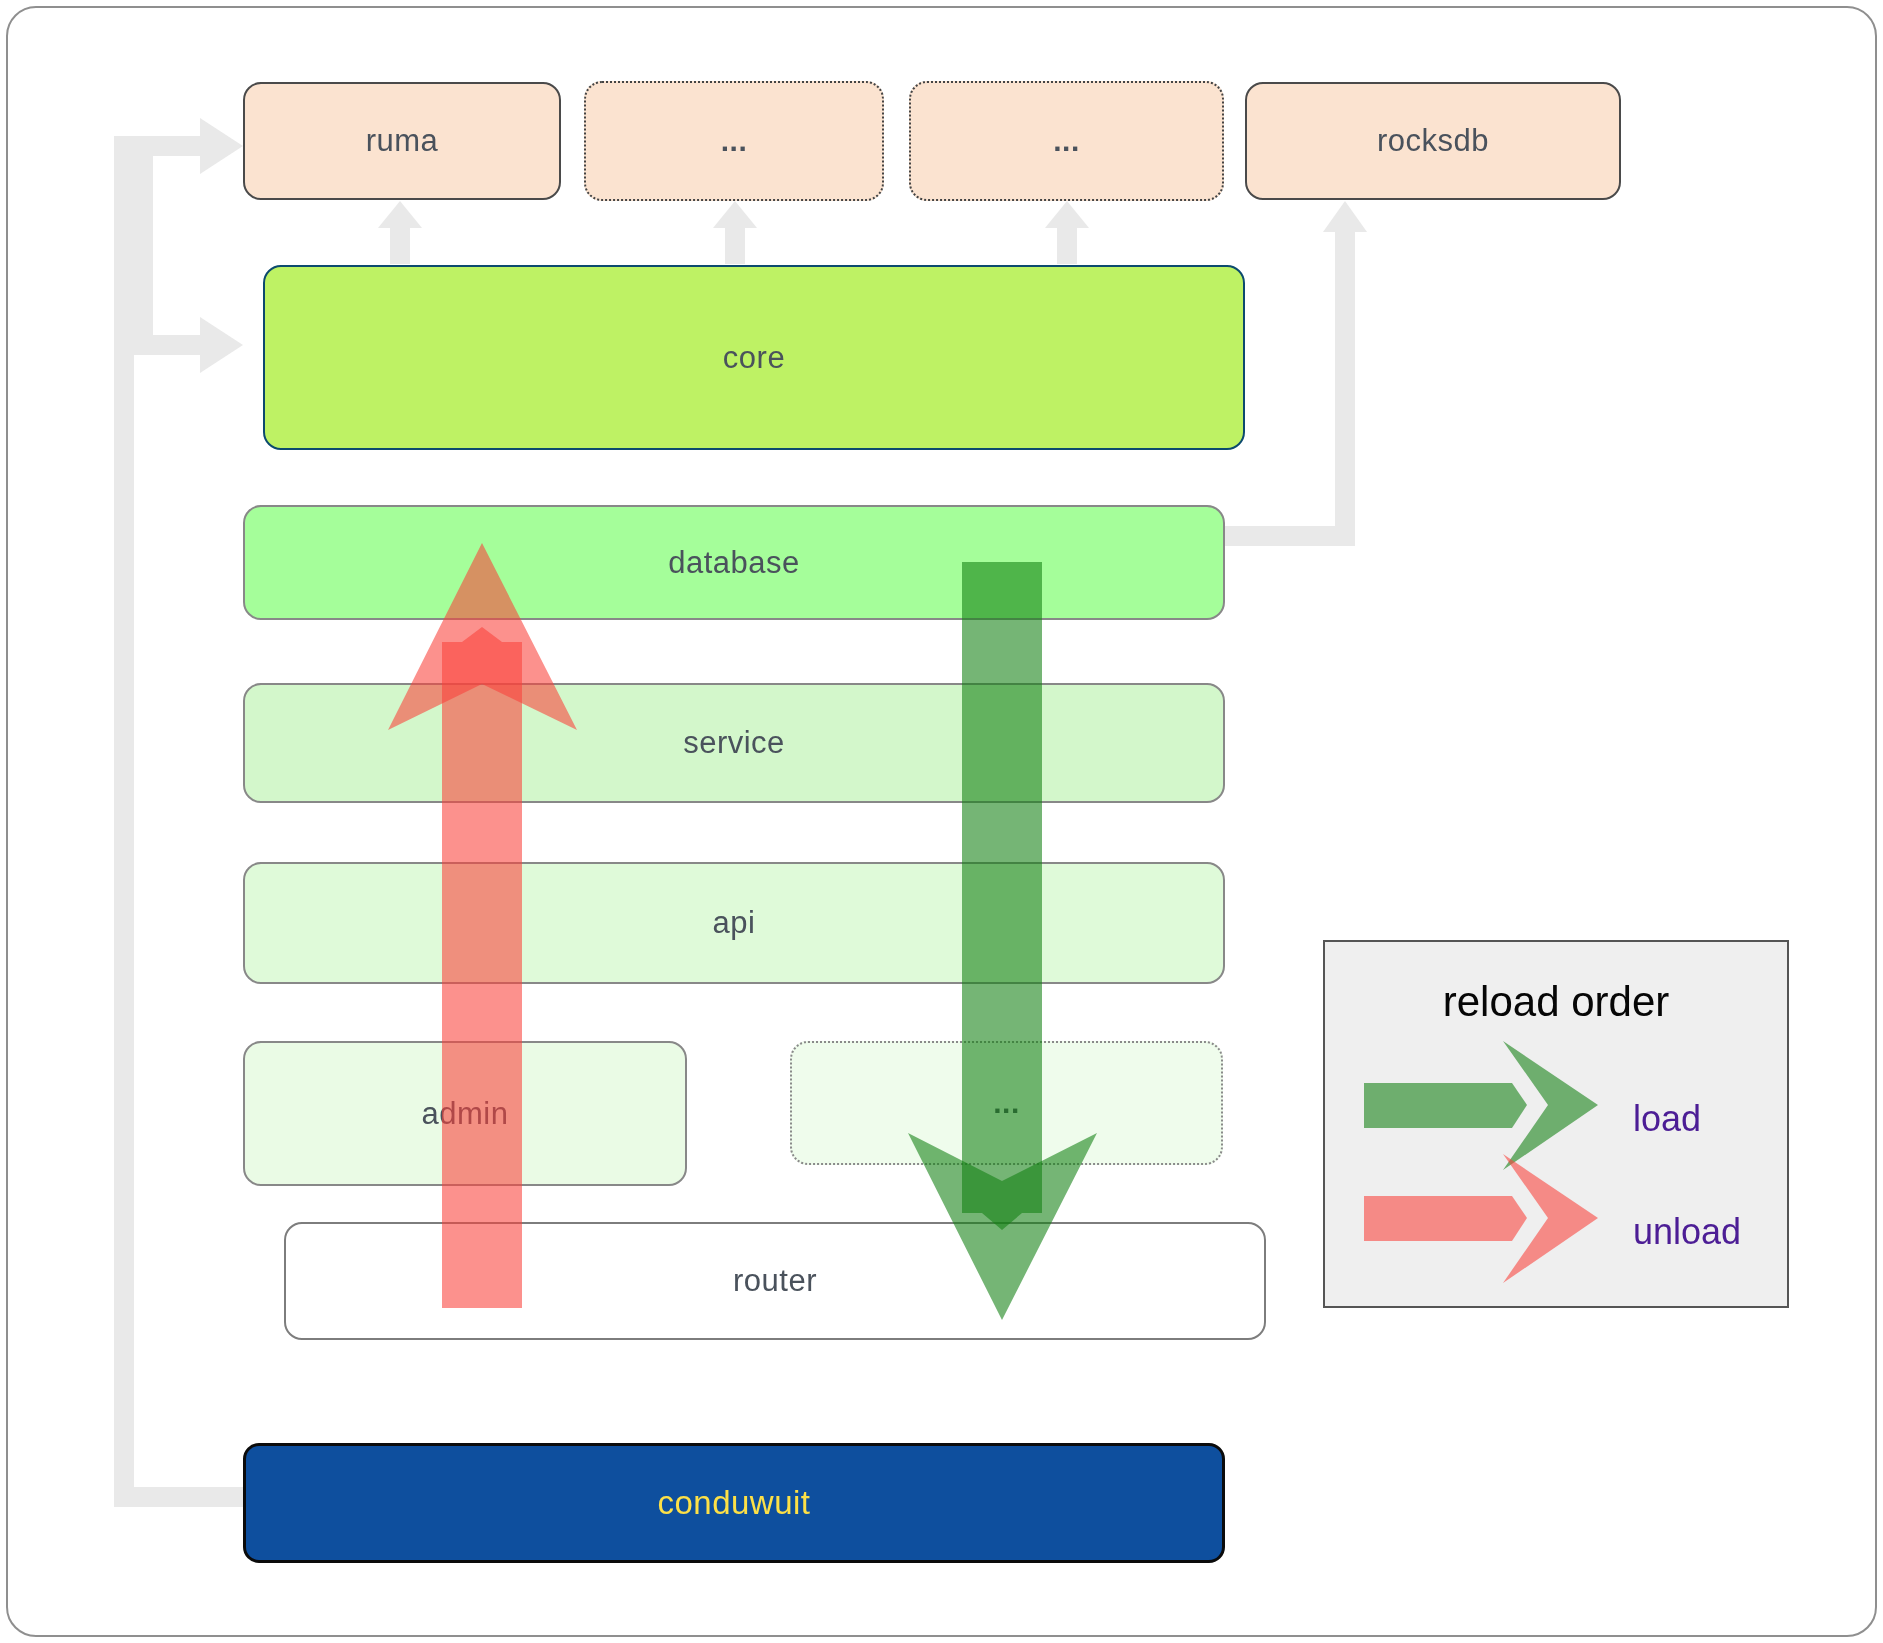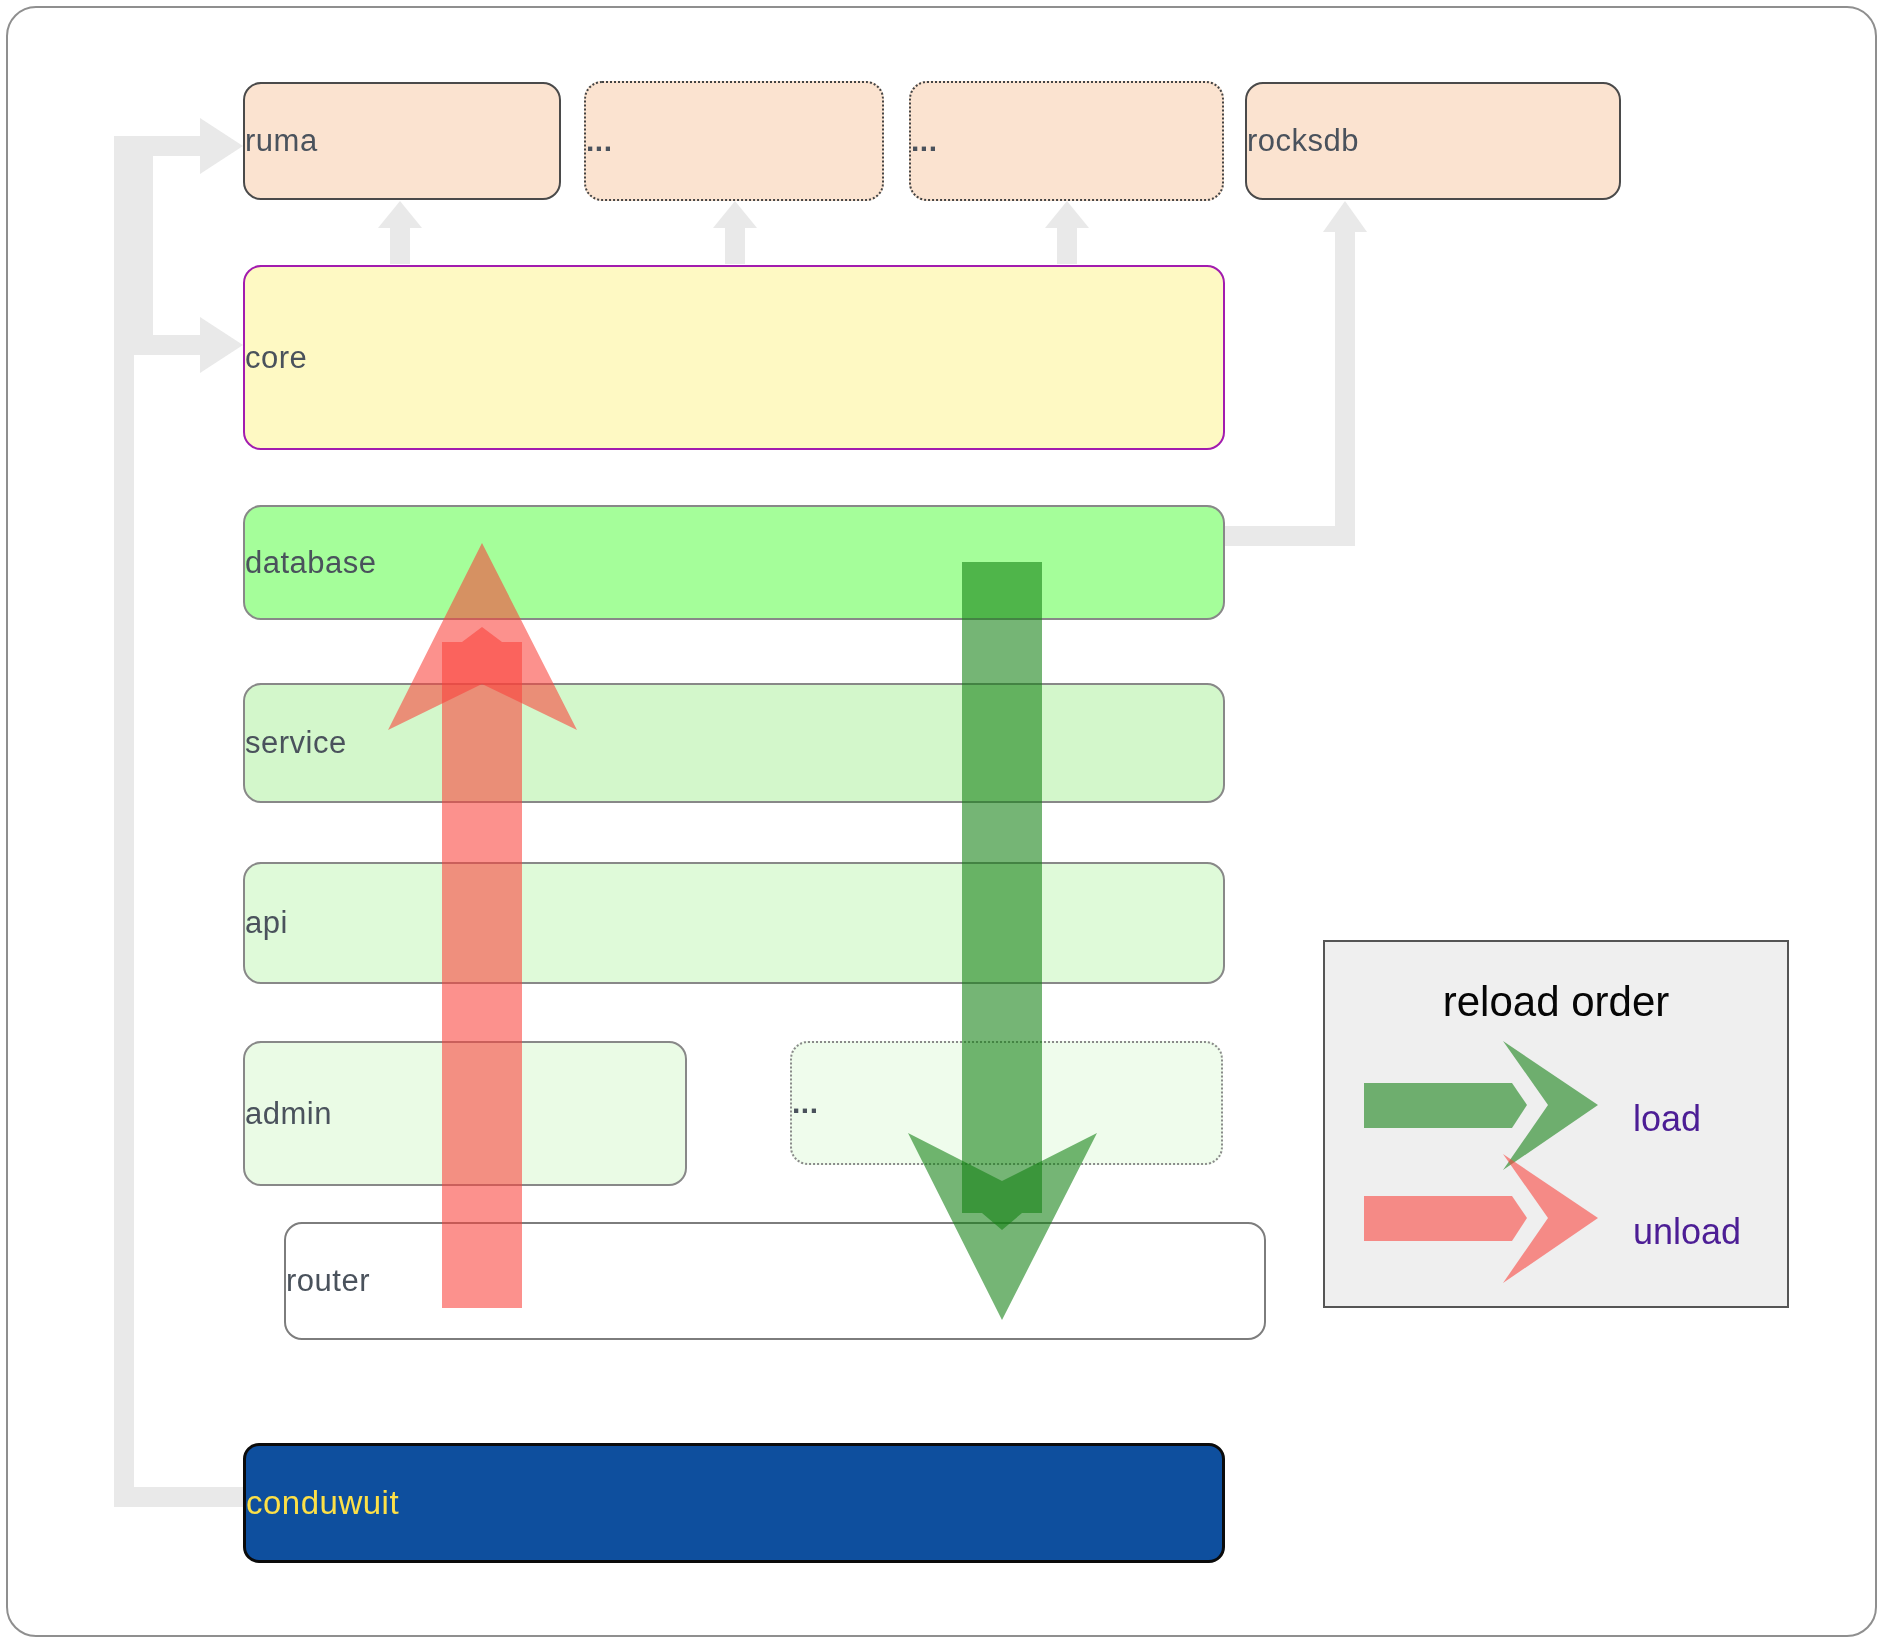--- a/index.html
+++ b/index.html
@@ -6,27 +6,27 @@
   #canvas{
     position:relative;width:1883px;height:1643px;background:#ffffff;
     font-family:"Liberation Sans",sans-serif;overflow:hidden;
   }
   #frame{
     position:absolute;left:6px;top:6px;width:1867px;height:1627px;
     border:2px solid #8f8f8f;border-radius:30px;background:transparent;
   }
   .layer{position:absolute;left:0;top:0;width:1883px;height:1643px;pointer-events:none;}
   .node{
-    position:absolute;display:flex;align-items:center;
+    position:absolute;display:flex;align-items:center;justify-content:center;
     box-sizing:border-box;border-radius:18px;
     font-size:31px;color:#4a525c;letter-spacing:0.5px;
   }
   .peach{background:#fbe3d0;border:2.5px solid #4a4a4a;}
   .peach-dotted{background:#fbe3d0;border:2.5px dotted #444;}
-  .node-core{background:#fef9c3;border:2px solid #a21caf;}
+  .node-core{background:#bef264;border:2px solid #0c4a6e;margin-left:20px;}
   .node-database{background:#a5fe9a;border:2px solid #888;}
   .node-service{background:#d3f7cb;border:2px solid #888;}
   .node-api{background:#dffad9;border:2px solid #888;}
   .node-admin{background:#eafbe5;border:2px solid #888;}
   .node-dots3{background:#effcec;border:2px dotted #8a8a8a;}
   .node-router{background:#ffffff;border:2px solid #7d7d7d;}
   .node-conduwuit{background:#0e4f9e;border:3px solid #0b0b0b;border-radius:16px;
     color:#fde047;font-size:33px;}
   .dots-label{font-weight:700;font-size:30px;}
   #legend{

